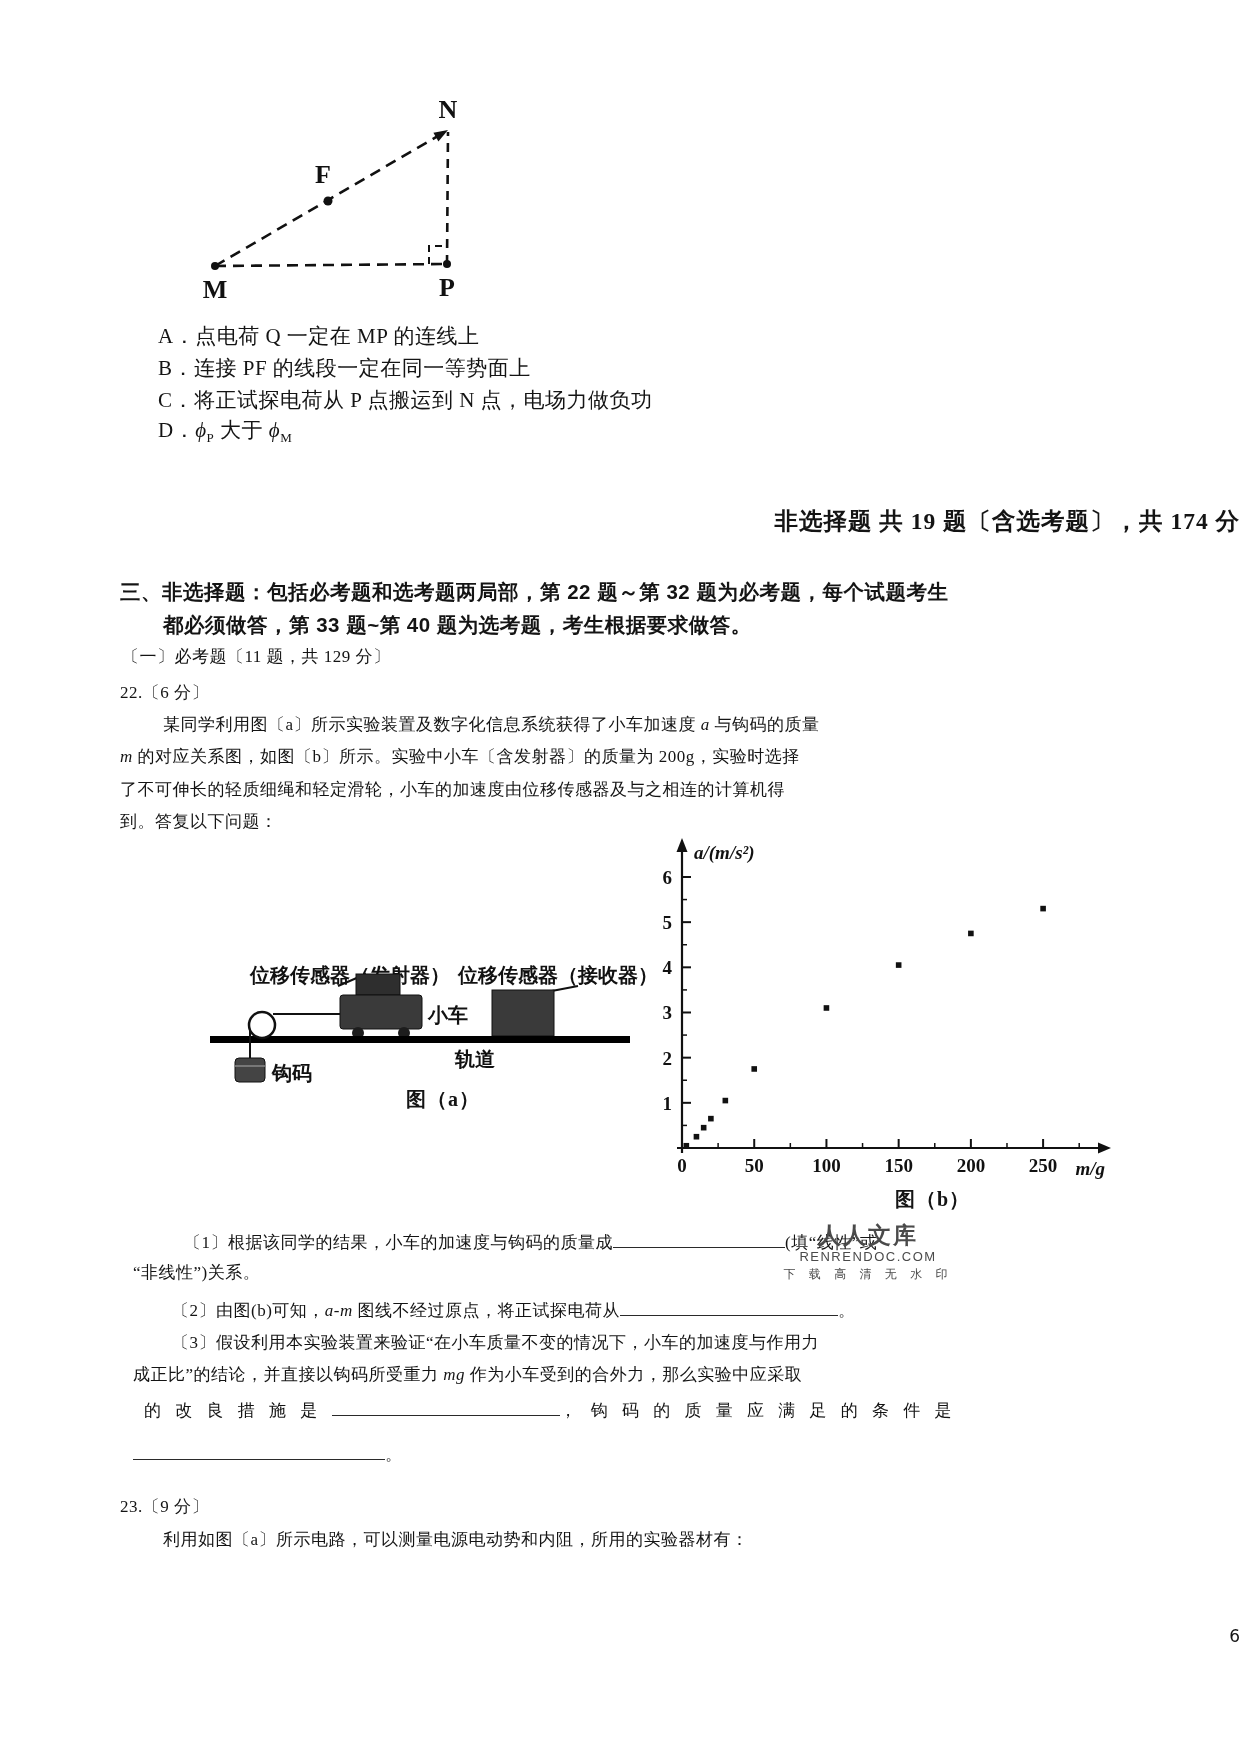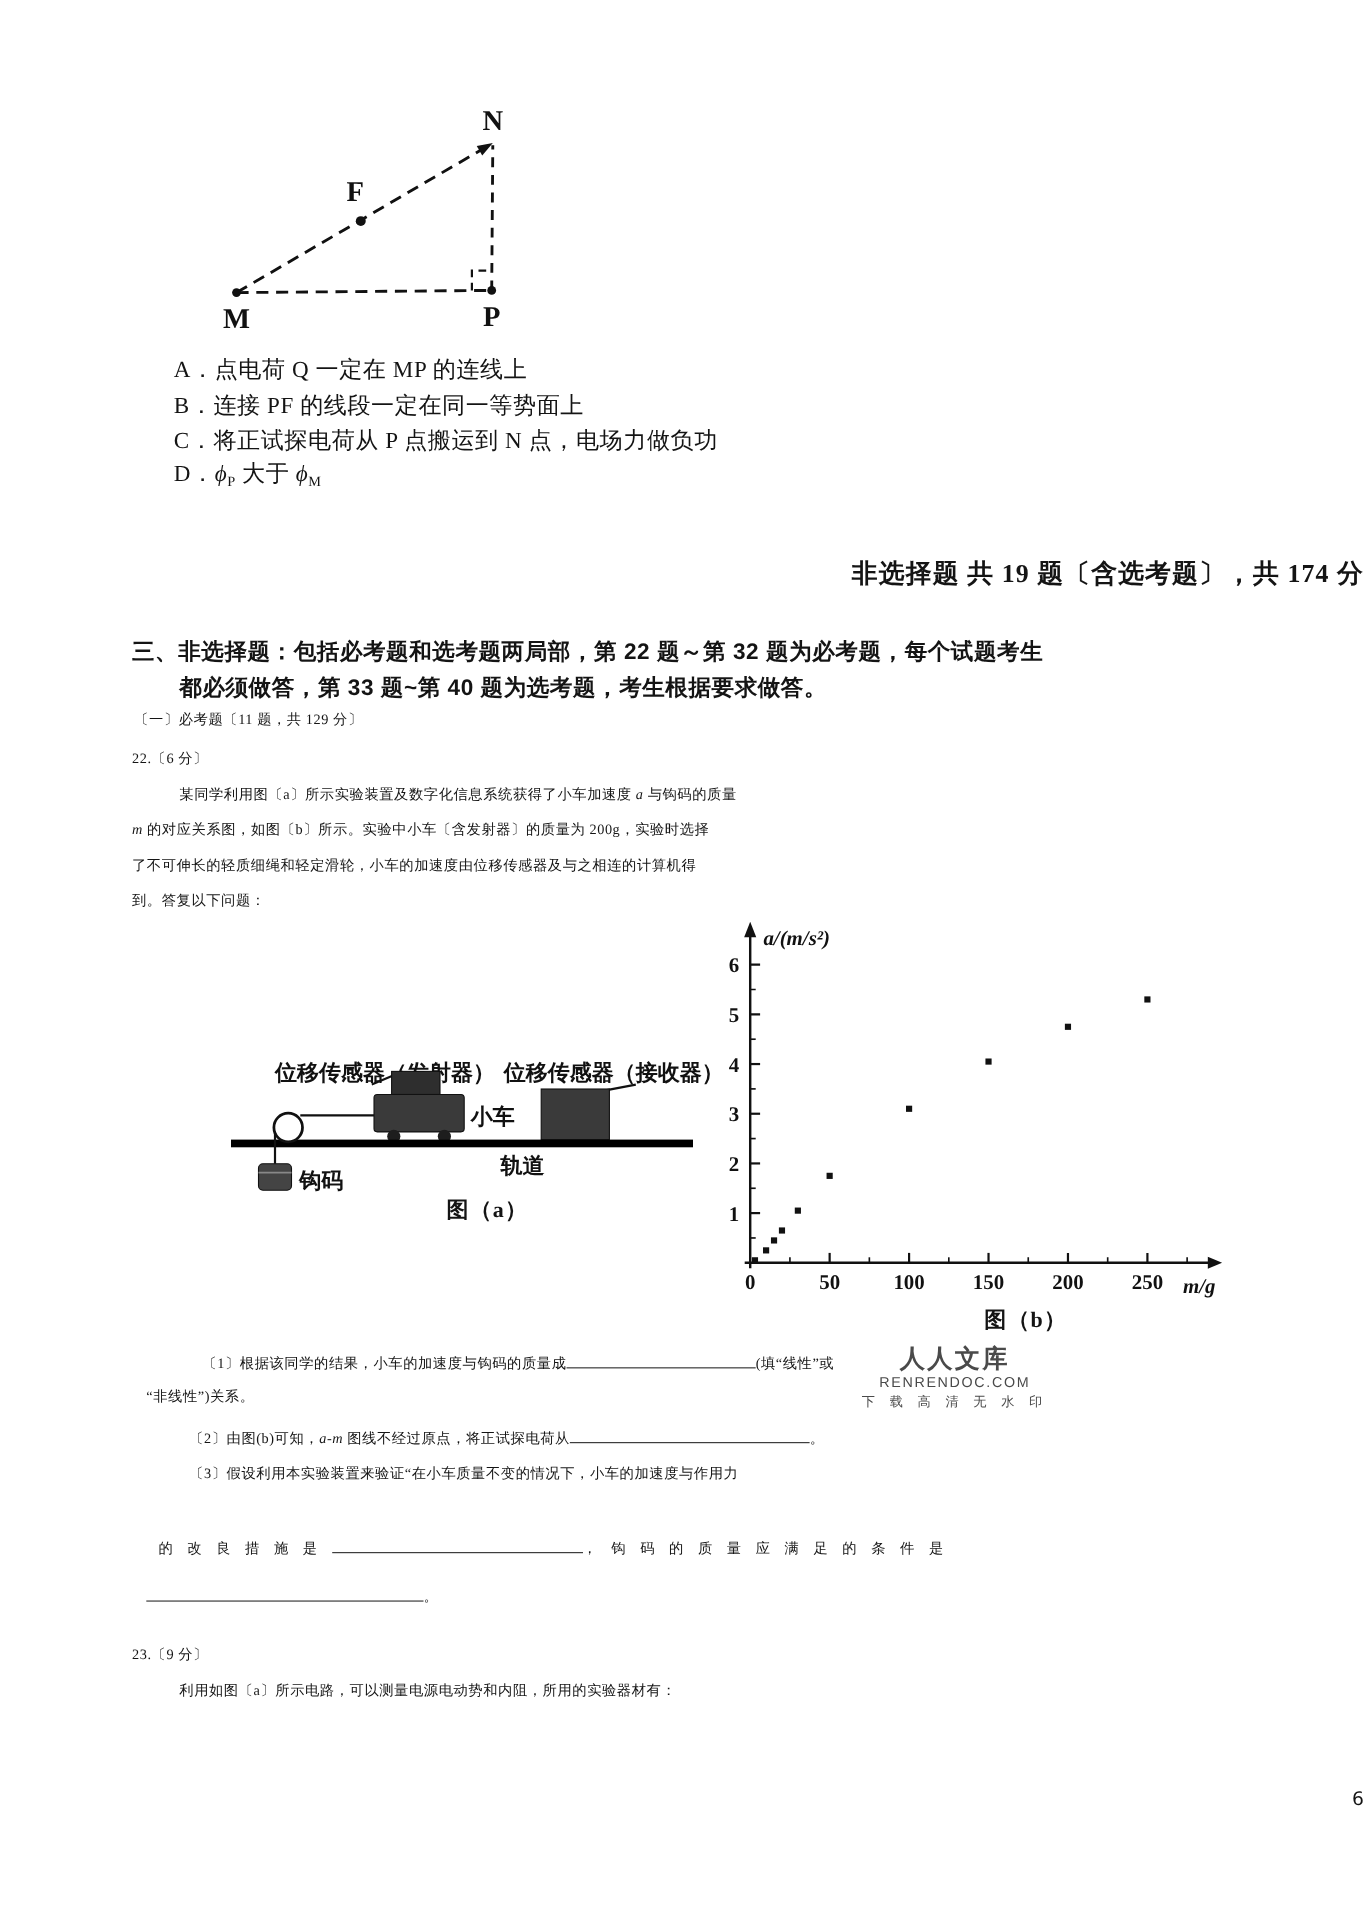--- a/index.html
+++ b/index.html
@@ -1,19 +1,19 @@
 <!DOCTYPE html>
 <html><head>
 <meta charset="utf-8">
 <style>
   html,body{margin:0;padding:0;background:#e8e8e8;}
   .page{position:relative;width:1240px;height:1753px;background:#ffffff;overflow:hidden;
         font-family:"Liberation Serif","DejaVu Serif",serif;color:#141414;}
   .abs{position:absolute;white-space:nowrap;}
-  .body-text{font-size:13px;letter-spacing:0.5px;}
+  .body-text{font-size:17px;letter-spacing:0.5px;}
   .opt{font-size:21px;letter-spacing:0.5px;}
   .heiti{font-family:"Liberation Sans","DejaVu Sans",sans-serif;font-weight:700;font-size:20.5px;letter-spacing:0.5px;}
   .serif-bold{font-weight:700;}
   .center{text-align:right;}
   .blank{display:inline-block;border-bottom:1.6px solid #2a2a2a;height:1.05em;vertical-align:baseline;}
   .italic{font-style:italic;}
   sub.small{font-size:13px;}
   .spread{word-spacing:9px;margin-left:11px;}
   .caption{font-size:20px;font-weight:700;letter-spacing:1px;}
   .watermark{color:#4a4a4a;text-align:center;line-height:1.15;}
@@ -141,20 +141,21 @@
       <text x="455" y="342" text-anchor="end" class="axislabel">m/g</text>
     </svg>
   <div class="abs caption center" style="left:850px;top:1186px;width:120px;">图（b）</div>
 
   <div class="abs body-text" style="left:184px;top:1229px;"><span>〔1〕根据该同学的结果，小车的加速度与钩码的质量成</span><span class="blank" style="width:172px;"></span><span>(填“线性”或</span></div>
   <div class="abs body-text" style="left:133px;top:1261px;">“非线性”)关系。</div>
 
   <div class="abs body-text" style="left:172px;top:1297px;"><span>〔2〕由图(b)可知，</span><span class="italic">a-m</span><span> 图线不经过原点，将正试探电荷从</span><span class="blank" style="width:218px;"></span><span>。</span></div>
 
   <div class="abs body-text" style="left:172px;top:1331px;">〔3〕假设利用本实验装置来验证“在小车质量不变的情况下，小车的加速度与作用力</div>
+  <div class="abs body-text" style="left:133px;top:1363px;"><span>成正比”的结论，并直接以钩码所受重力 </span><span class="italic">mg</span><span> 作为小车受到的合外力，那么实验中应采取</span></div>
   <div class="abs body-text spread" style="left:133px;top:1397px;"><span>的 改 良 措 施 是 </span><span class="blank" style="width:228px;"></span><span>， 钩 码 的 质 量 应 满 足 的 条 件 是</span></div>
   <div class="abs body-text" style="left:133px;top:1441px;"><span class="blank" style="width:252px;"></span><span>。</span></div>
 
   <div class="abs body-text" style="left:120px;top:1495px;">23.〔9 分〕</div>
   <div class="abs body-text" style="left:163px;top:1528px;">利用如图〔a〕所示电路，可以测量电源电动势和内阻，所用的实验器材有：</div>
 
   <div class="abs watermark" style="left:768px;top:1222px;width:200px;">
     <div class="wm-title">人人文库</div>
     <div class="wm-domain">RENRENDOC.COM</div>
     <div class="wm-tag">下 载 高 清 无 水 印</div>

